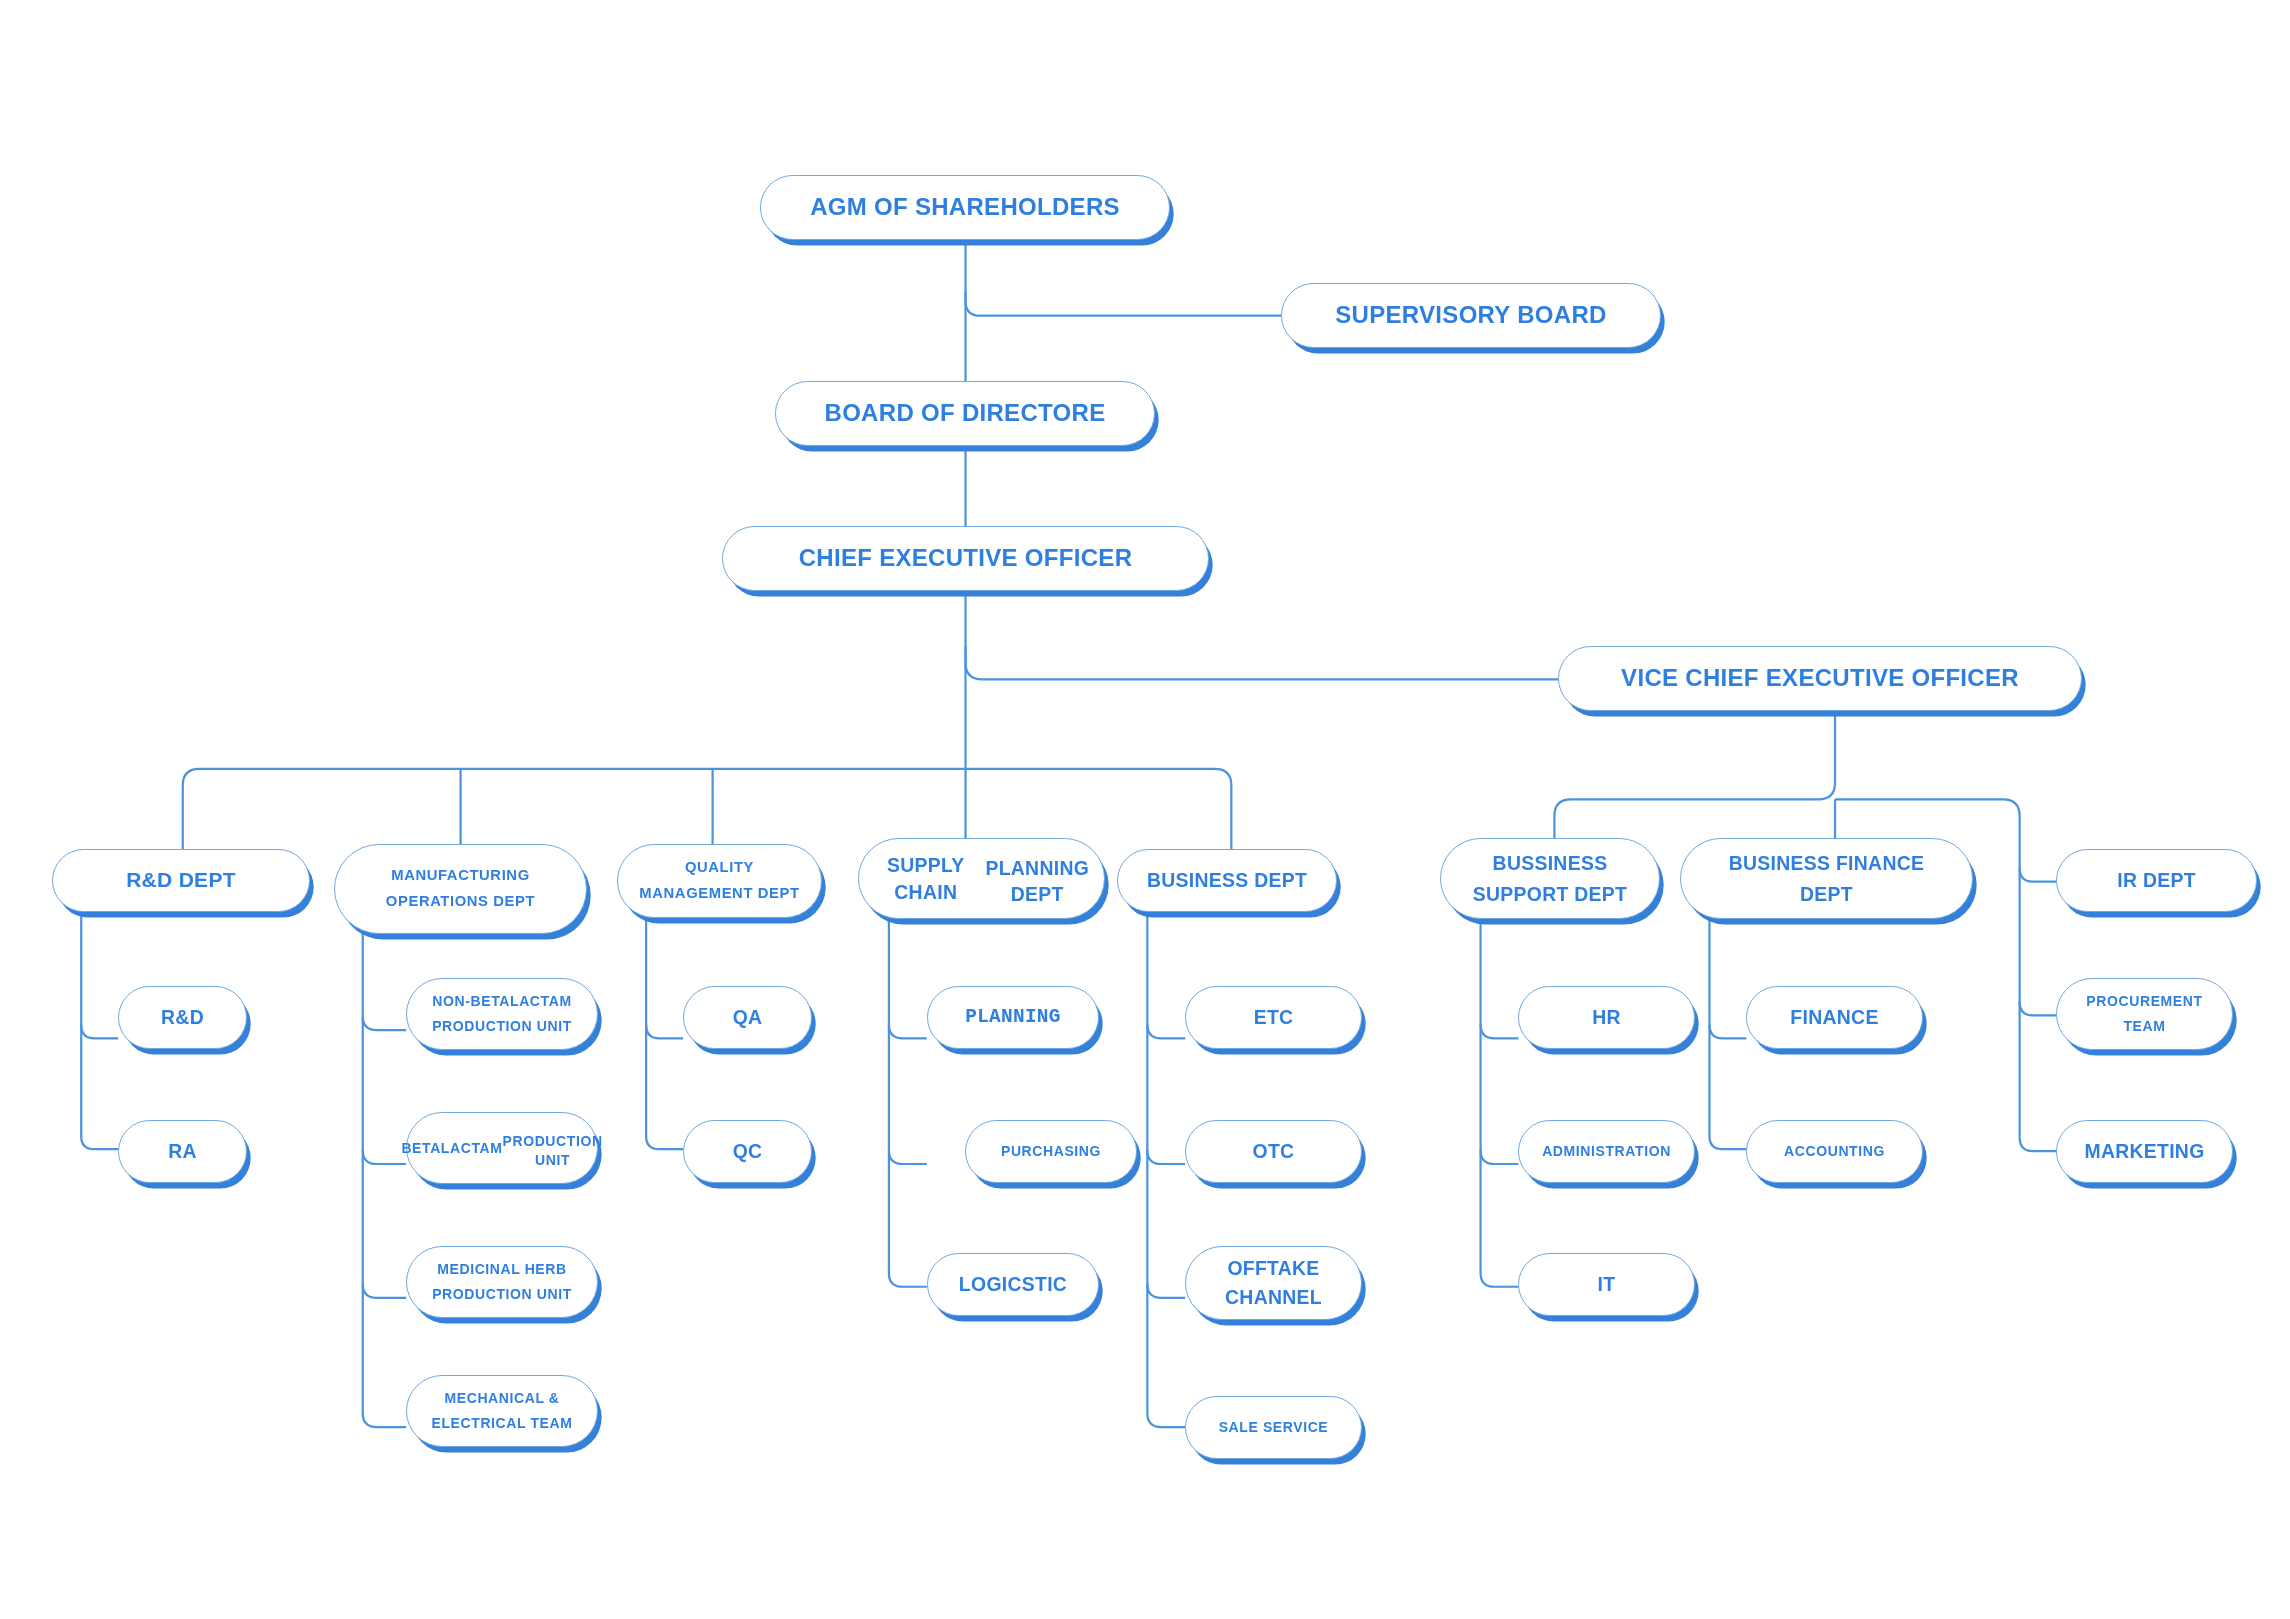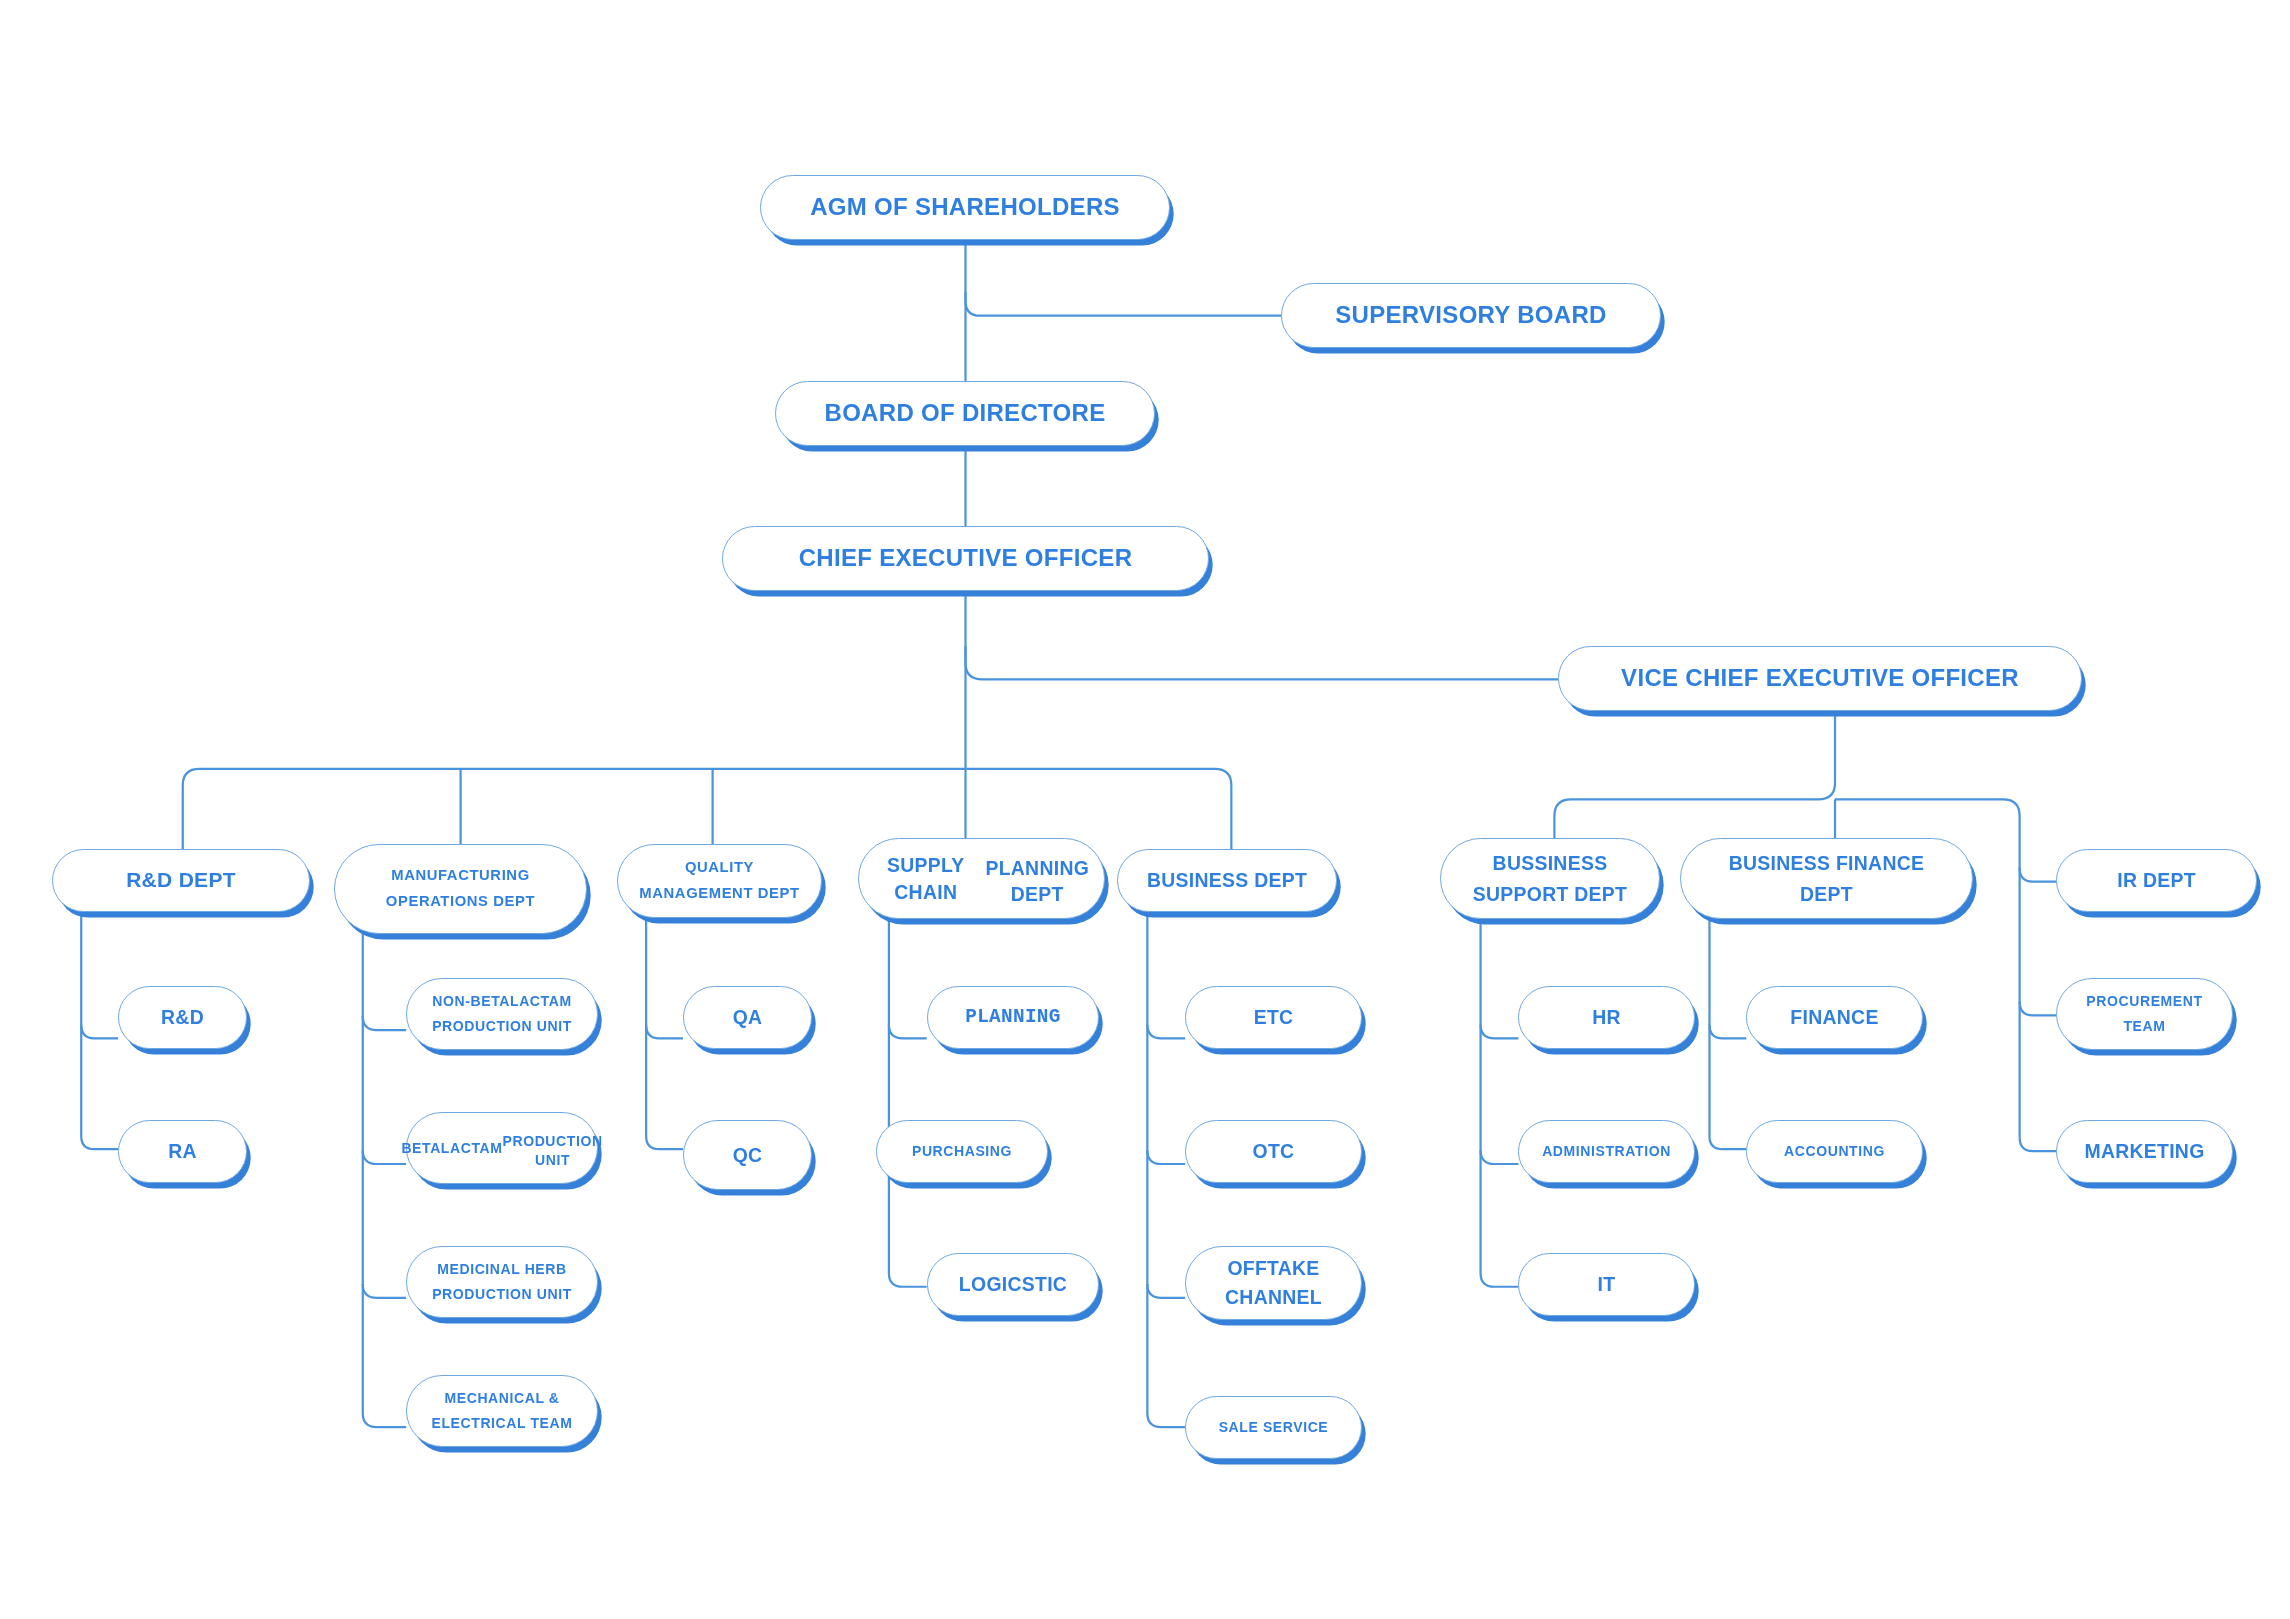--- a/index.html
+++ b/index.html
@@ -193,28 +193,28 @@
     <span style="margin-top:6.5px;">PRODUCTION UNIT</span>
   </div>
   <div class="node t-xs" style="left:406px; top:1375px; width:192px; height:72px; flex-direction:column; justify-content:center;">
     <span>MECHANICAL &amp;</span>
     <span style="margin-top:6.5px;">ELECTRICAL TEAM</span>
   </div>
 
   <div class="node t-md" style="left:683px; top:986px; width:129px; height:63px;">
     <span>QA</span>
   </div>
-  <div class="node t-md" style="left:683px; top:1120px; width:129px; height:70px;">
+  <div class="node t-md" style="left:683px; top:1120px; width:129px; height:63px;">
     <span>QC</span>
   </div>
 
   <div class="node t-md" style="left:927px; top:986px; width:172px; height:63px;font-family:Liberation Mono, monospace;">
     <span>PLANNING</span>
   </div>
-  <div class="node t-xs" style="left:876px; top:1120px; width:172px; height:63px;justify-content:flex-end;">
+  <div class="node t-xs" style="left:965px; top:1120px; width:172px; height:63px;justify-content:flex-end;">
     <span>PURCHASING</span>
   </div>
   <div class="node t-md" style="left:927px; top:1253px; width:172px; height:63px;">
     <span>LOGICSTIC</span>
   </div>
 
   <div class="node t-md" style="left:1185px; top:986px; width:177px; height:63px;">
     <span>ETC</span>
   </div>
   <div class="node t-md" style="left:1185px; top:1120px; width:177px; height:63px;">

